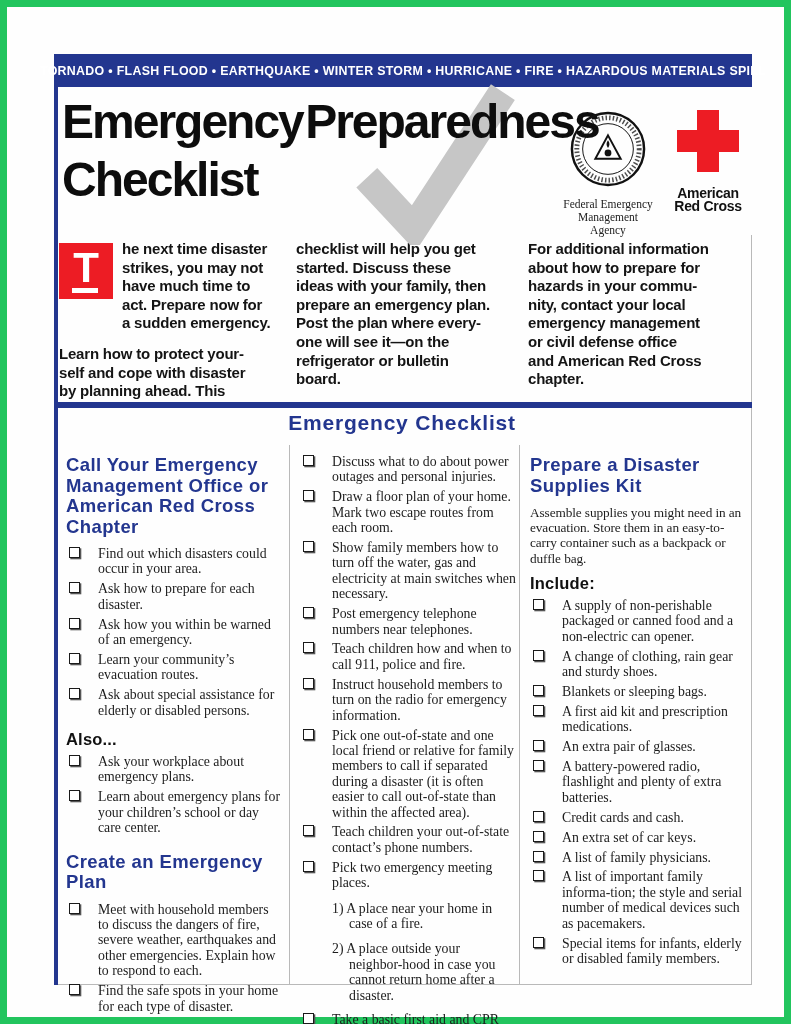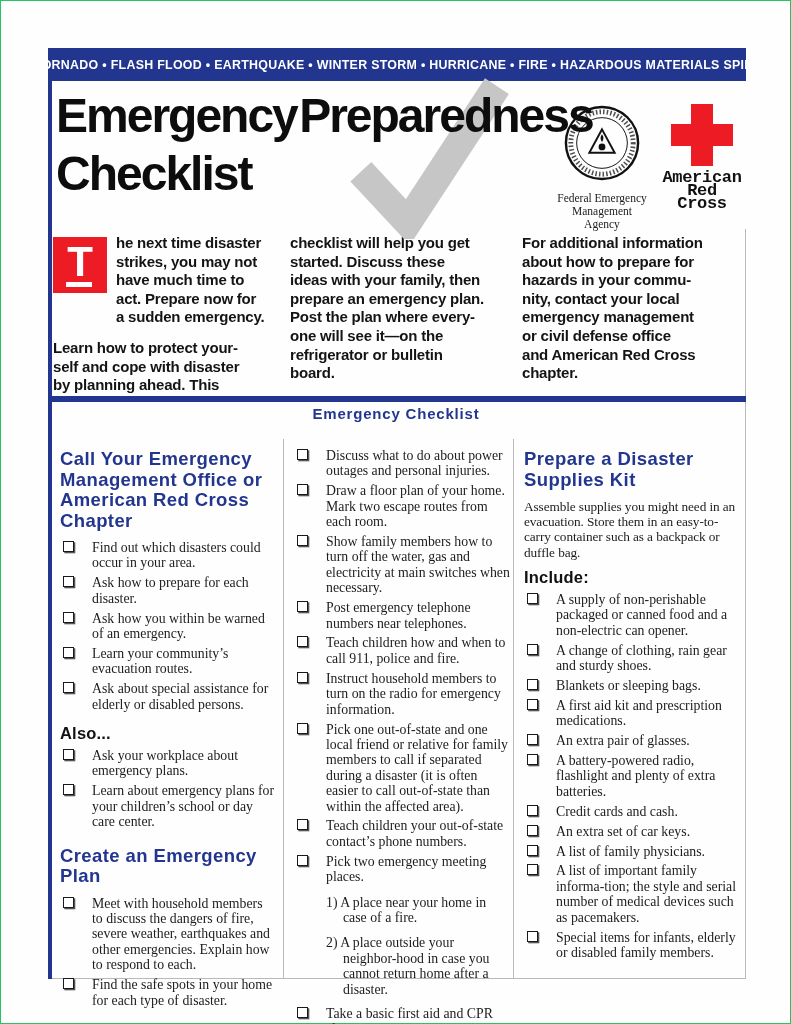--- a/index.html
+++ b/index.html
@@ -1,21 +1,21 @@
 <!DOCTYPE html>
 <html style="--navy: #23368f; --red: #ed1c24; --graycheck: #c6c6c6;"><head>
 <meta charset="utf-8">
 <style>
   :root{ --navy:#23368f; --red:#ed1c24; --graycheck:#c6c6c6; }
   html,body{margin:0;padding:0;}
   body{
     width:791px;height:1024px;position:relative;background:#ffffff;
     font-family:"Liberation Sans",sans-serif;overflow:hidden;
   }
-  .page{position:absolute;inset:0;background:#fefefe;border:1px solid #22c55e;box-sizing:border-box;}
+  .page{position:absolute;inset:0;background:#fefefe;border:7px solid #22c55e;box-sizing:border-box;}
 
   
   .banner{
     position:absolute;left:47px;top:47px;width:698px;height:33px;
     background:var(--navy);color:#fff;display:flex;align-items:center;justify-content:center;
     font-weight:bold;font-size:12.4px;letter-spacing:0.3px;white-space:nowrap;
   }
 
   
   .blueline-left{position:absolute;left:47px;top:47px;width:4px;height:931px;background:var(--navy);}
@@ -31,21 +31,21 @@
   .fema{position:absolute;left:552px;top:103px;width:98px;text-align:center;z-index:2;}
   .fema-caption{
     margin-top:6px;font-family:"Liberation Serif",serif;font-size:11.5px;line-height:13px;
     color:#222;white-space:pre-line;
   }
   .arc{position:absolute;left:657px;top:103px;width:88px;text-align:center;z-index:2;}
   .cross{position:relative;width:62px;height:62px;margin:0 auto;}
   .cross::before{content:"";position:absolute;left:20px;top:0;width:22px;height:62px;background:var(--red);}
   .cross::after{content:"";position:absolute;left:0;top:20px;width:62px;height:22px;background:var(--red);}
   .arc-caption{
-    margin-top:5px;font-family:Liberation Mono, monospace;font-weight:bold;font-size:17px;
+    margin-top:15px;font-family:Liberation Sans, sans-serif;font-weight:bold;font-size:14px;
     line-height:13px;color:#111;white-space:pre-line;letter-spacing:-0.3px;
   }
 
   
   .intro-col{
     position:absolute;top:233px;font-weight:bold;font-size:15px;line-height:18.6px;
     color:#141414;letter-spacing:-0.2px;
   }
   .intro-1{left:52px;width:236px;}
   .intro-2{left:289px;width:232px;}
@@ -55,21 +55,21 @@
   .dropcap{
     float:left;width:54px;height:56px;background:var(--red);margin:3px 9px 18px 0;
     position:relative;color:#fff;font-weight:bold;font-size:42px;line-height:50px;text-align:center;
   }
   .dropcap::after{content:"";position:absolute;left:13px;bottom:6px;width:26px;height:5px;background:#fff;}
 
   
   .bluerule{position:absolute;left:47px;top:395px;width:698px;height:6px;background:var(--navy);}
   .cl-title{
     position:absolute;left:47px;top:404px;width:696px;text-align:center;
-    color:var(--navy);font-weight:bold;font-size:15px;letter-spacing:0.8px;
+    color:var(--navy);font-weight:bold;font-size:21px;letter-spacing:0.8px;
   }
   .cols{position:absolute;left:51px;top:438px;width:694px;height:540px;display:flex;border-bottom:1px solid #b9b9b9;box-sizing:border-box;}
   .col{box-sizing:border-box;}
   .col-1{width:232px;border-right:1px solid #b9b9b9;padding:9px 8px 0 8px;}
   .col-2{width:230px;border-right:1px solid #b9b9b9;padding:9px 3px 0 10px;}
   .col-3{width:232px;padding:9px 4px 0 10px;}
 
   .h-blue{color:var(--navy);font-weight:bold;font-size:18.5px;line-height:20.5px;letter-spacing:0.4px;margin:1px 0 9px;}
   .h-black{color:#111;font-weight:bold;font-size:16.5px;line-height:18px;letter-spacing:0.2px;margin:12px 0 6px;}
   .item{

